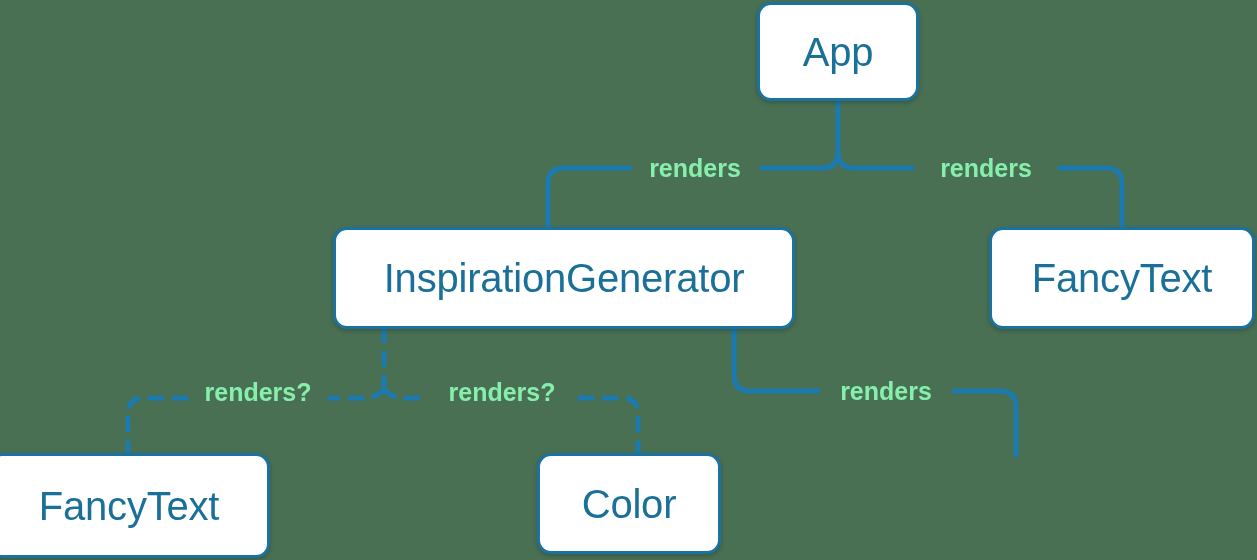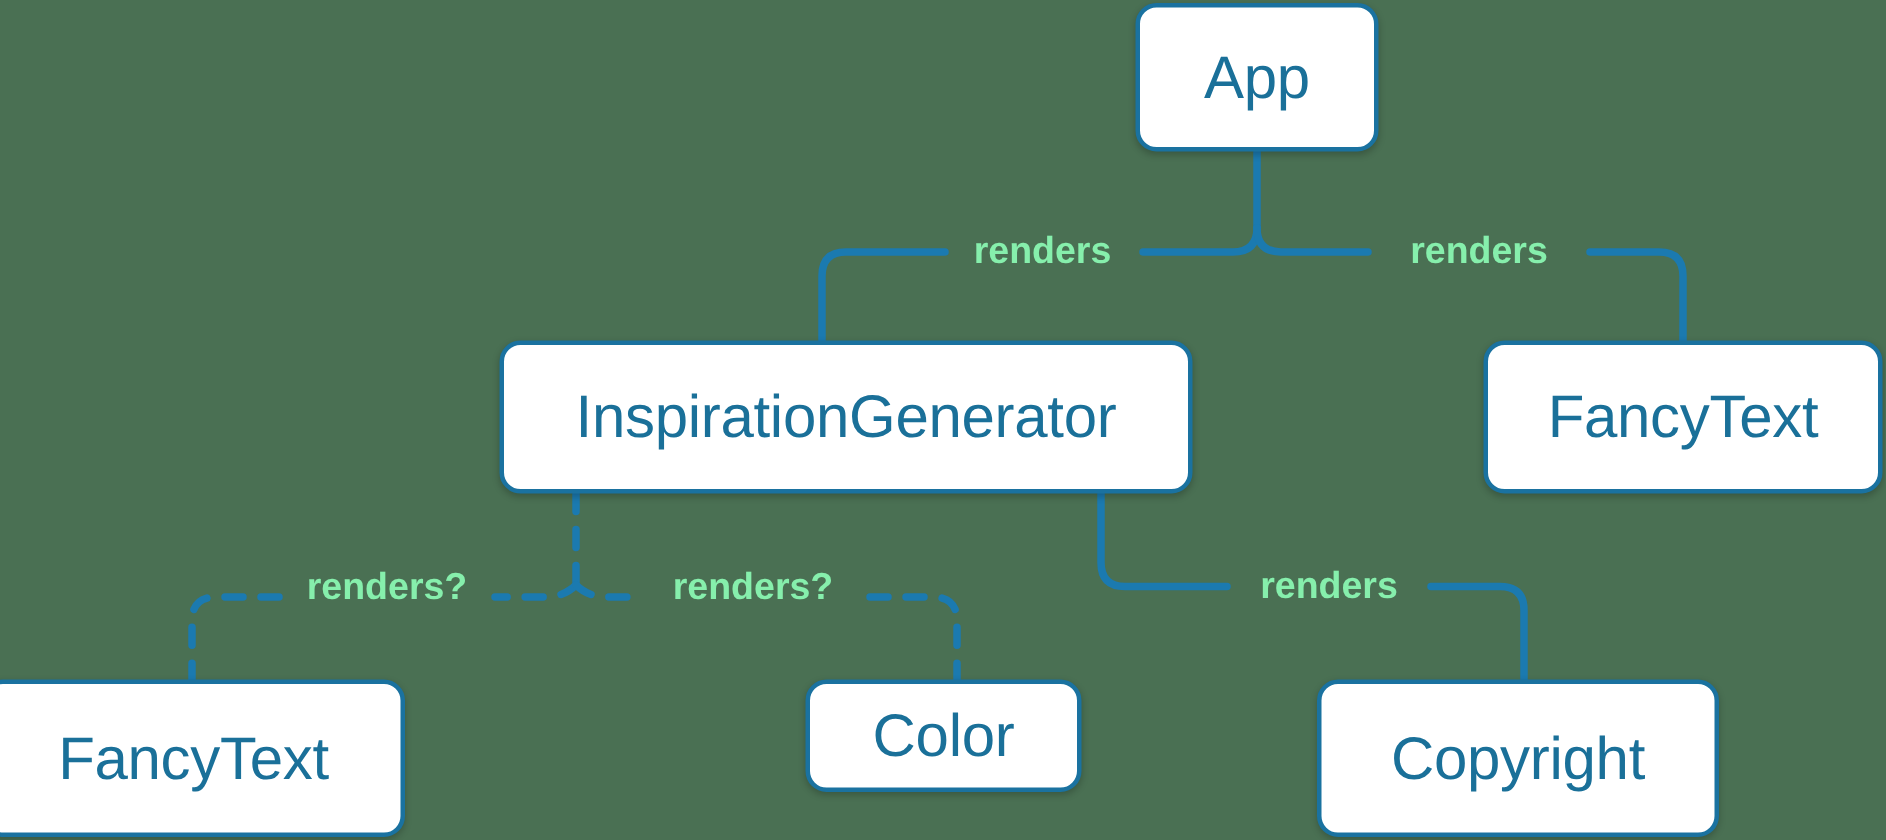--- a/index.html
+++ b/index.html
@@ -50,21 +50,21 @@
     line-height: 1;
     white-space: nowrap;
     transform: translate(-50%, -50%);
   }
 
   
   #node-app        { left: 757px;  top: 2px;   width: 162px; height: 99px; }
   #node-inspgen    { left: 333px;  top: 227px; width: 462px; height: 102px; }
   #node-fancy-right{ left: 989px;  top: 227px; width: 266px; height: 102px; }
   #node-fancy-left { left: -12px;  top: 453px; width: 282px; height: 105px; }
-  #node-color      { left: 537px;  top: 453px; width: 184px; height: 75px; }
+  #node-color      { left: 537px;  top: 453px; width: 184px; height: 101px; }
   #node-copyright  { left: 878px;  top: 453px; width: 268px; height: 105px; }
 </style>
 </head>
 <body>
 
 <div id="diagram-root">
 
   <svg id="edge-layer" viewBox="0 0 1257 560" width="1257" height="560" xmlns="http://www.w3.org/2000/svg">
 
     <path d="M 838,101 L 838,152" fill="none" stroke="#1b7ab0" stroke-width="5" stroke-linecap="round"></path>
@@ -110,17 +110,14 @@
   </div>
 
   <div class="node" id="node-fancy-left">
     <span class="node-label">FancyText</span>
   </div>
 
   <div class="node" id="node-color">
     <span class="node-label">Color</span>
   </div>
 
-  <div class="node" id="node-copyright">
-    <span class="node-label">Copyright</span>
-  </div>
 
 </div>
 
 </body></html>

